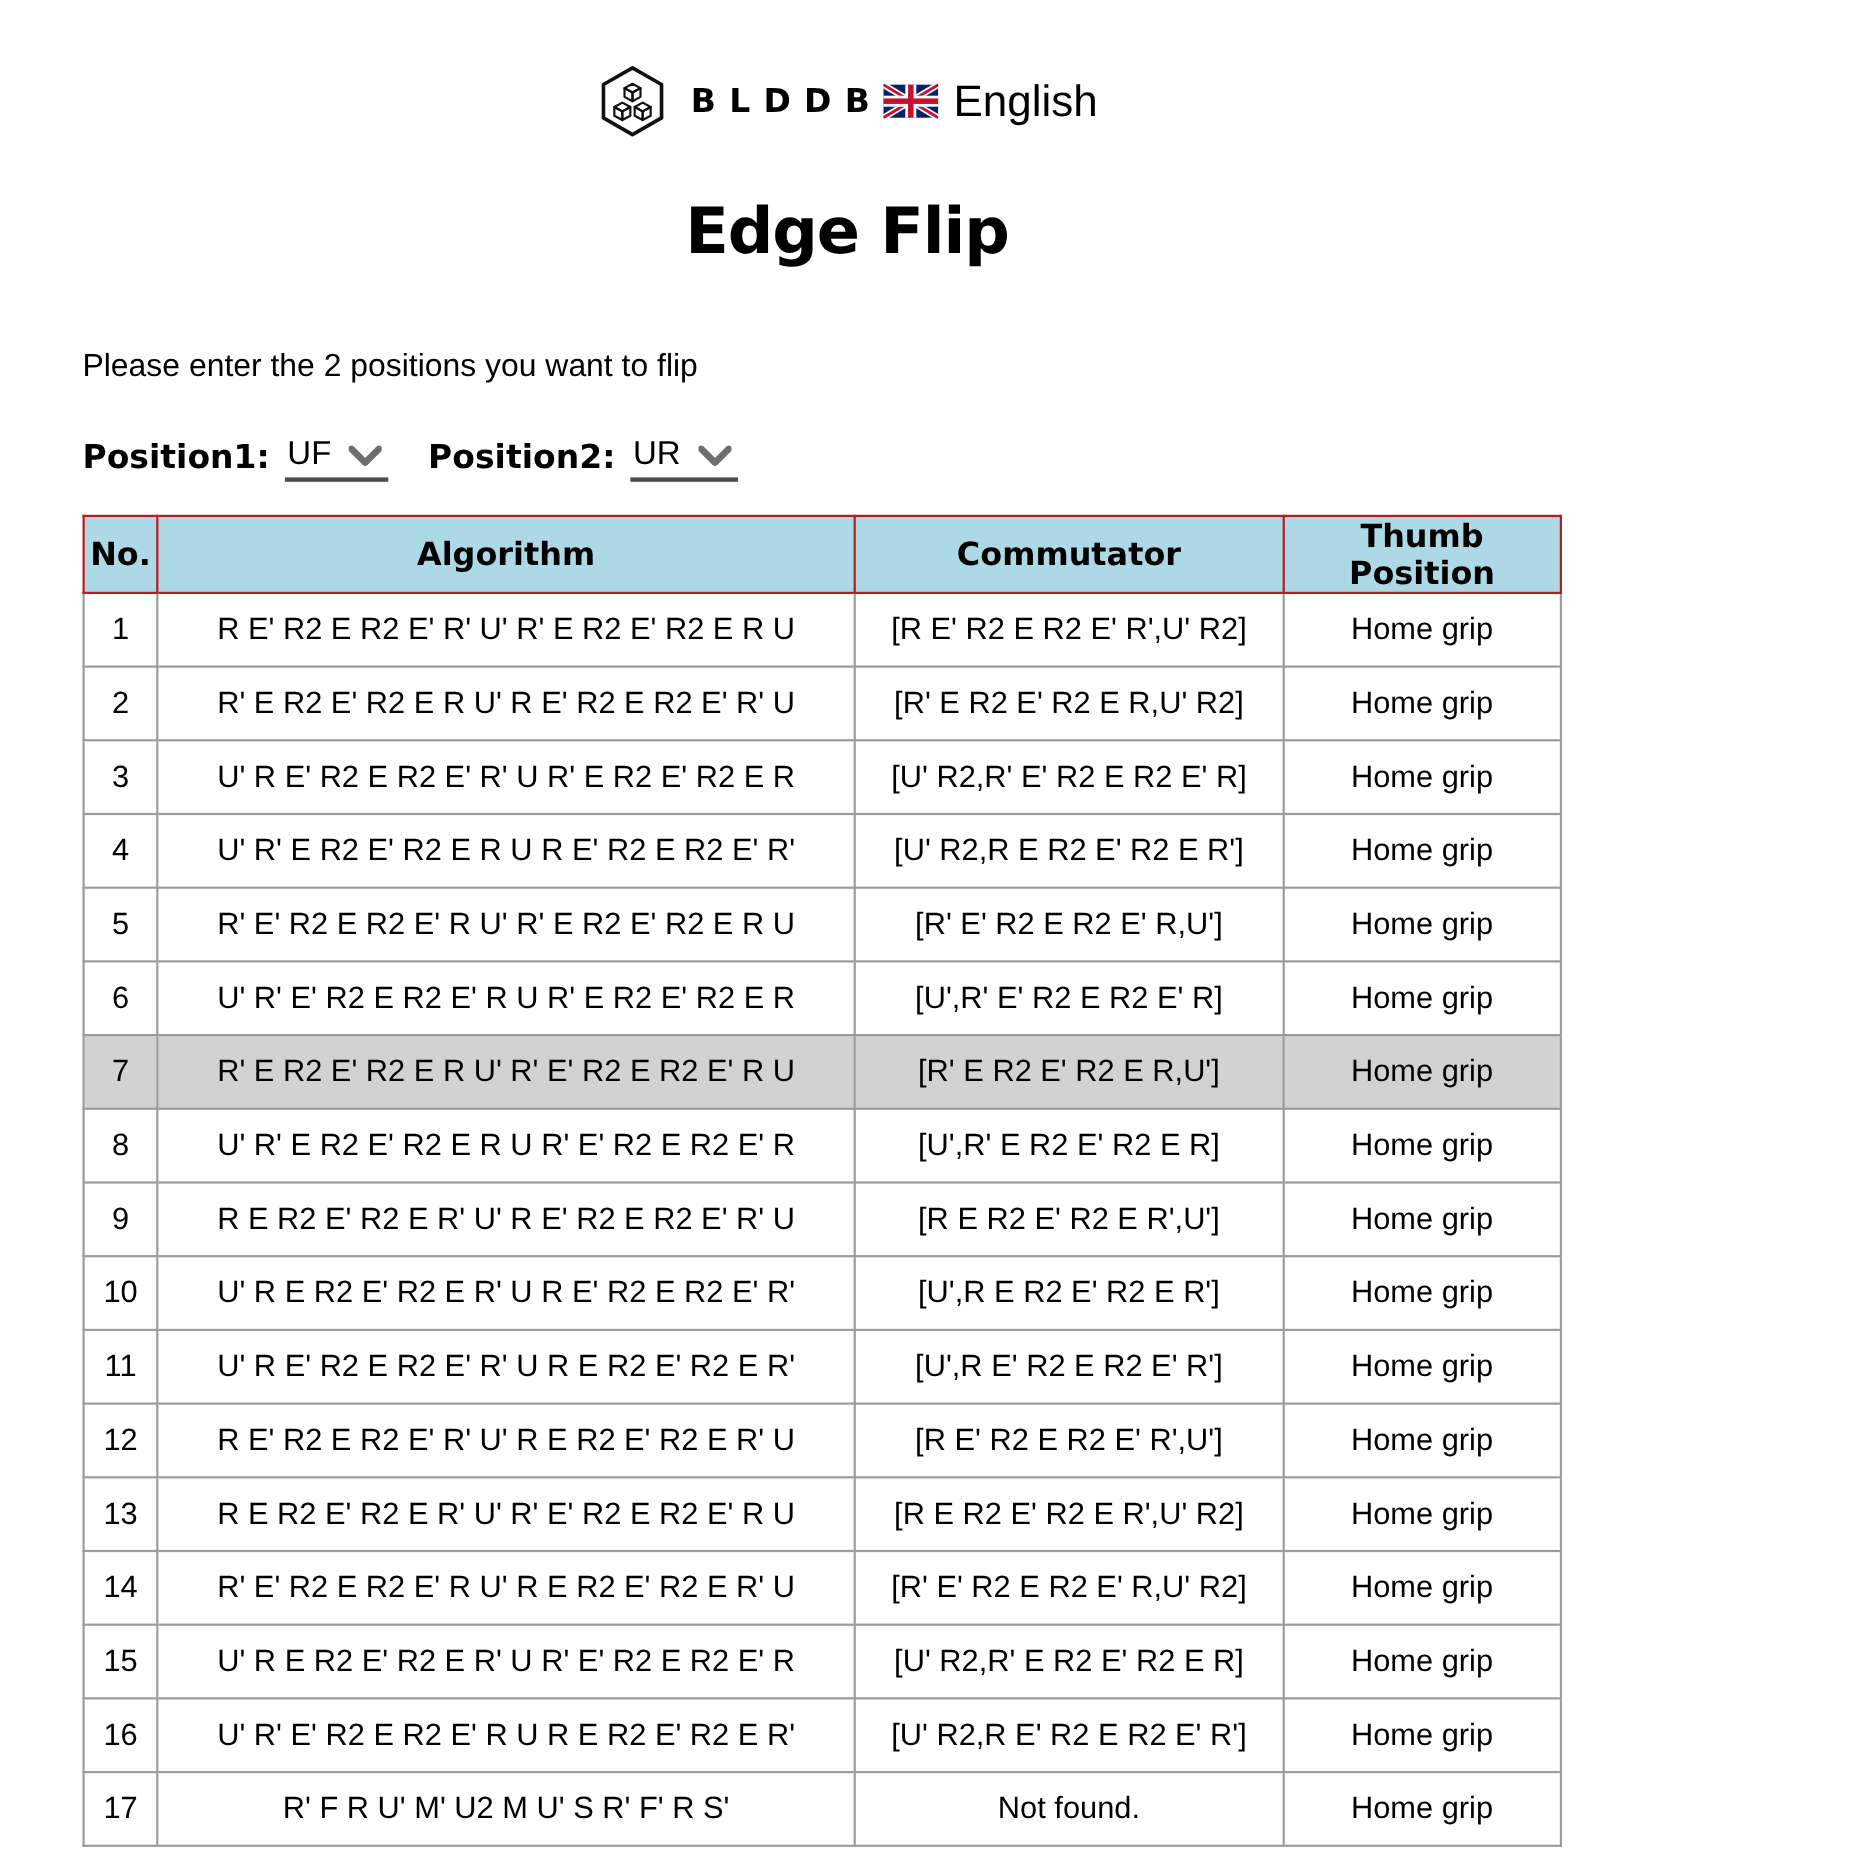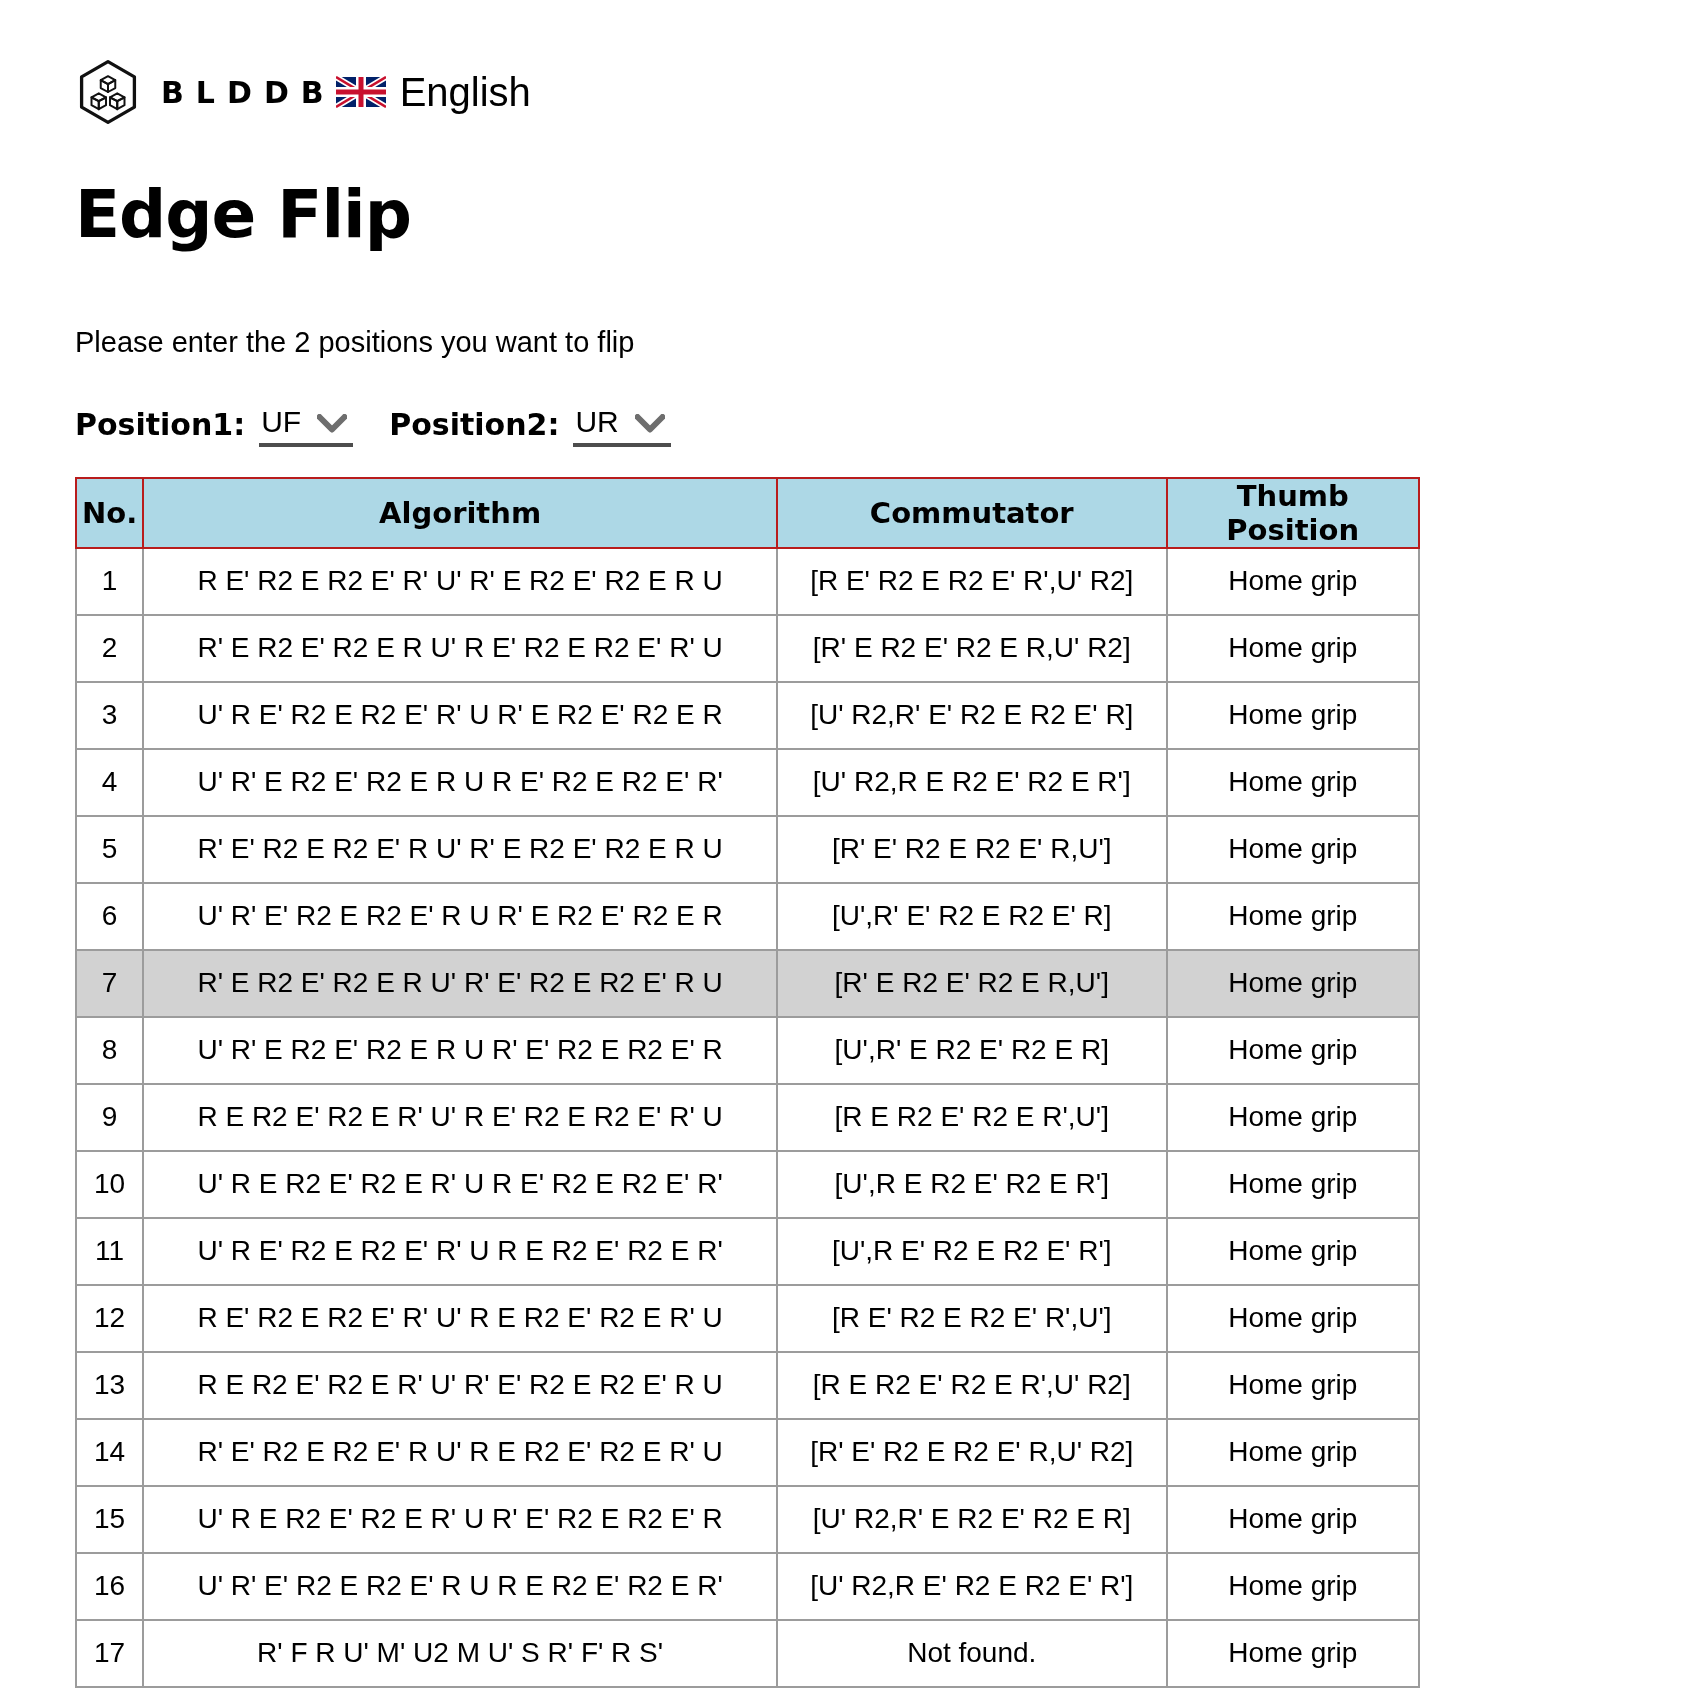--- a/index.html
+++ b/index.html
@@ -3,36 +3,36 @@
 <meta charset="utf-8">
 <style>
   html, body { margin: 0; padding: 0; background: #ffffff; }
   body {
     width: 1690px; height: 1690px; overflow: hidden;
     font-family: "Liberation Sans", sans-serif; color: #000;
   }
   .page { margin-left: 75px; width: 1390px; padding-top: 56px; }
 
   
-  .topbar { display: flex; justify-content: flex-start; align-items: center; height: 72px; }
+  .topbar { display: flex; justify-content: center; align-items: center; height: 72px; }
   .brand { display: flex; align-items: center; cursor: pointer; }
   .brand svg.logo { width: 66px; height: 70px; }
   .brand-name {
     font-family: "DejaVu Sans", sans-serif;
     font-weight: bold; font-size: 30px; letter-spacing: 12px; margin-left: 20px;
   }
   .lang { display: flex; align-items: center; gap: 14px; cursor: pointer; }
   .lang svg { width: 50px; height: 32px; display: block; }
   .lang-label { font-size: 40px; }
 
   
   h1.title {
-    text-align: left; margin: 50px 0 0 0;
+    text-align: center; margin: 50px 0 0 0;
     font-family: "DejaVu Sans", sans-serif;
-    font-size: 66px; line-height: 1.12; font-weight: bold; letter-spacing: -1px;
+    font-size: 58px; line-height: 1.12; font-weight: bold; letter-spacing: -1px;
   }
   p.instruction { margin: 74px 0 0 0; font-size: 29px; }
 
   
   .selectors { display: flex; align-items: center; gap: 36px; margin-top: 44px; }
   .selector { display: flex; align-items: center; }
   .sel-label { font-family: "DejaVu Sans", sans-serif; font-weight: bold; font-size: 30px; margin-right: 14px; }
   .select {
     display: inline-flex; align-items: center; gap: 16px;
     border-bottom: 4px solid #4d4d4d; padding: 2px 6px 4px 2px;

